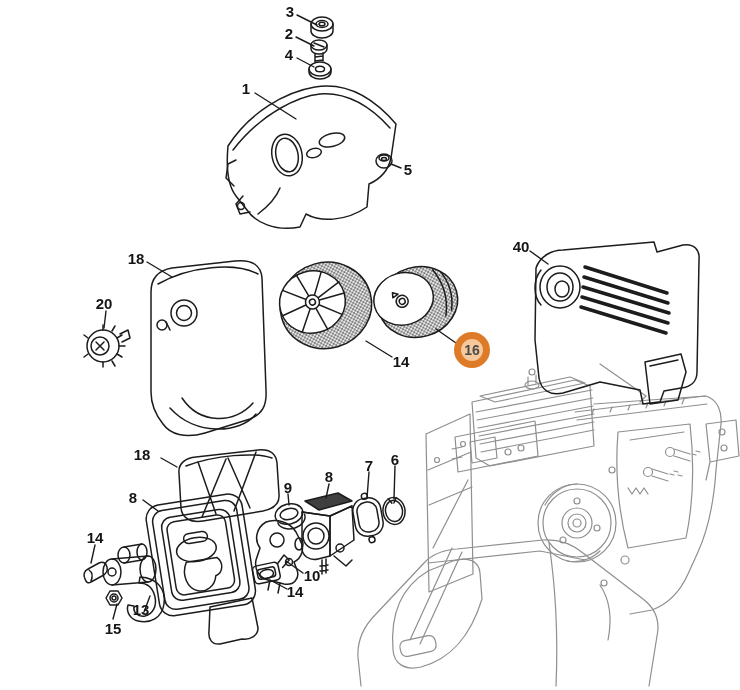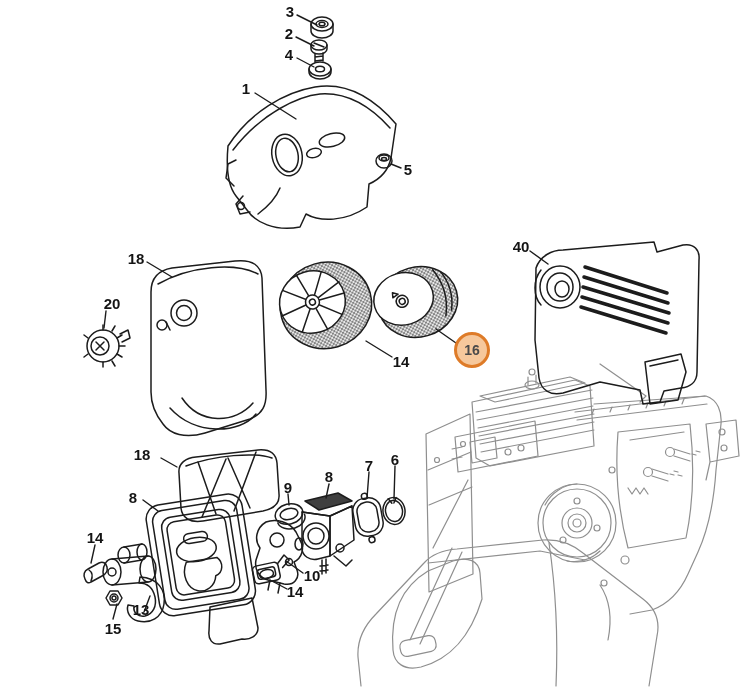--- a/index.html
+++ b/index.html
@@ -9,21 +9,21 @@
   }
   .art{position:absolute;left:0;top:0;}
   .callout{
     position:absolute;transform:translate(-50%,-50%);
     font-size:15px;font-weight:bold;color:#141414;line-height:1;
     user-select:none;white-space:nowrap;
   }
   .badge{
     position:absolute;transform:translate(-50%,-50%);
     width:36px;height:36px;border-radius:50%;
-    border:3px solid #be185d;background:#f6c89c;color:#4a4a4a;
+    border:7px solid #be185d;background:#f6c89c;color:#4a4a4a;
     display:flex;align-items:center;justify-content:center;
     font-size:14px;font-weight:bold;box-sizing:border-box;
   }
 </style>
 </head>
 <body>
 
 <div class="stage">
 
 <svg class="art" width="740" height="690" viewBox="0 0 740 690">
@@ -308,18 +308,18 @@
   <div class="callout" style="left:288px;top:487px">9</div>
   <div class="callout" style="left:312px;top:575px">10</div>
   <div class="callout" style="left:295px;top:591px">14</div>
   <div class="callout" style="left:133px;top:497px">8</div>
   <div class="callout" style="left:141px;top:609px">13</div>
   <div class="callout" style="left:95px;top:537px">14</div>
   <div class="callout" style="left:113px;top:628px">15</div>
   <div class="callout" style="left:401px;top:361px">14</div>
   <div class="callout" style="left:142px;top:454px">18</div>
   <div class="callout" style="left:136px;top:258px">18</div>
-  <div class="callout" style="left:112px;top:303px">20</div>
+  <div class="callout" style="left:104px;top:303px">20</div>
   <div class="callout" style="left:521px;top:246px">40</div>
 
   <div class="badge" style="left: 472px; top: 350px; background: rgb(246, 200, 156); border-color: rgb(222, 123, 40); color: rgb(74, 74, 74);">16</div>
 
 </div>
 
 </body></html>

